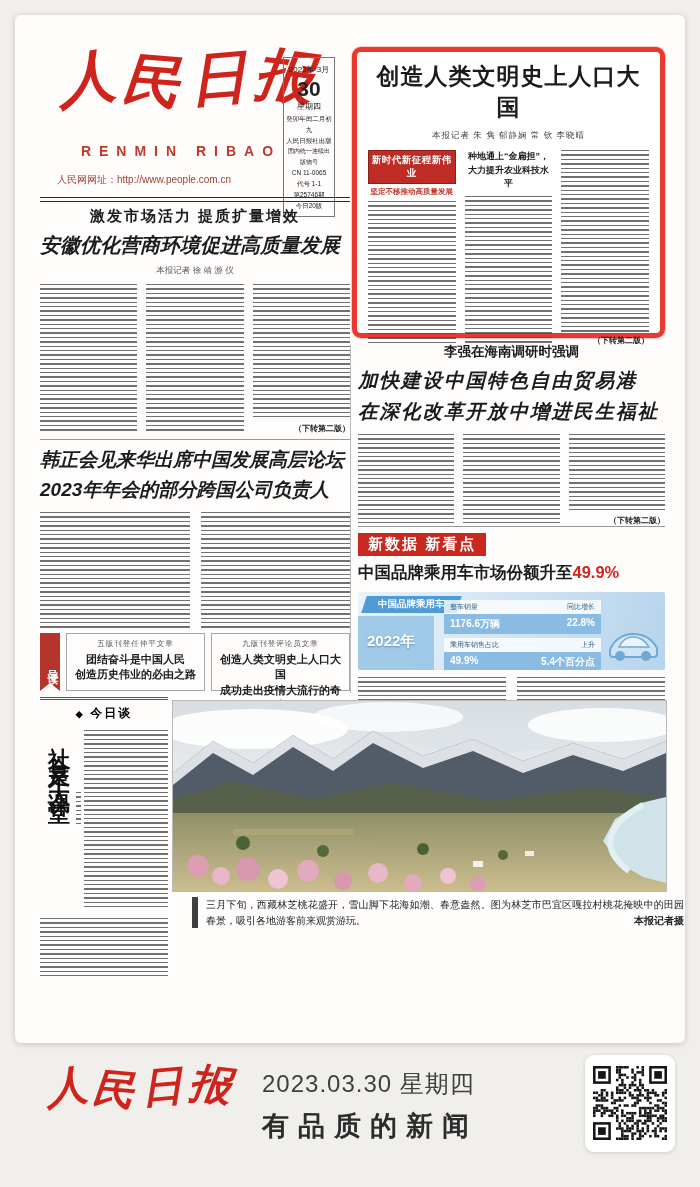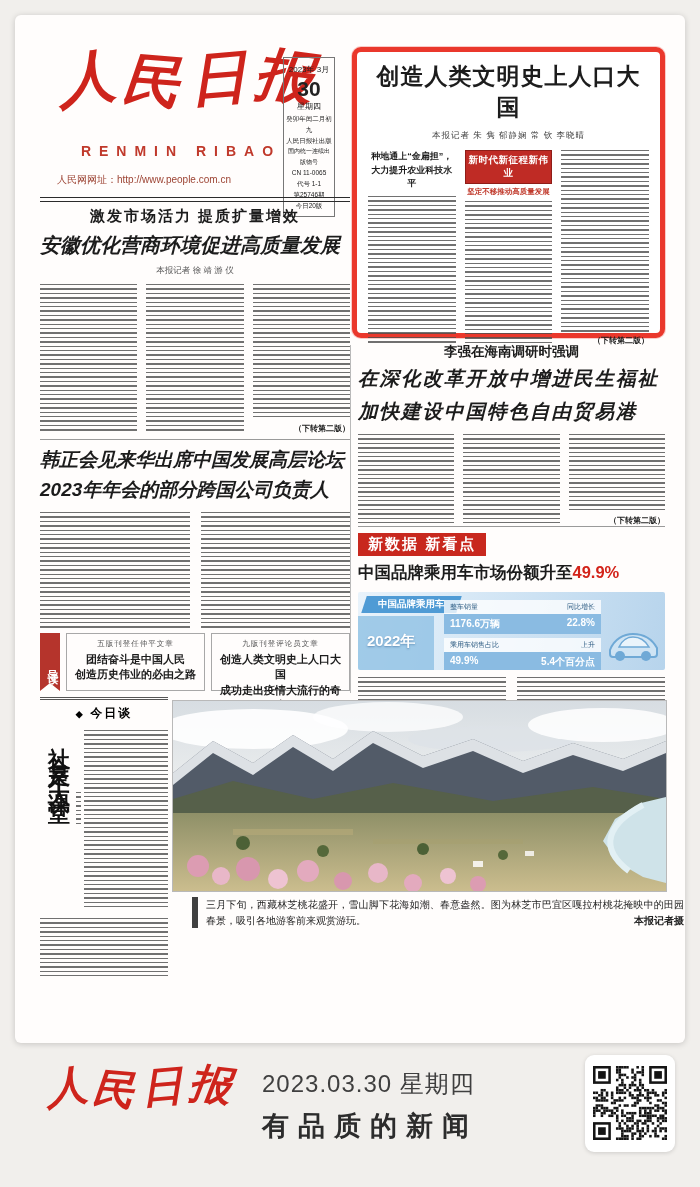--- a/index.html
+++ b/index.html
@@ -109,29 +109,29 @@
     <div>今日20版</div>
   </div>
 
   <div class="abs dblrule" style="left:25px;top:182px;width:310px;"></div>
 
   <div class="abs redbox" style="left:337px;top:32px;width:313px;height:291px;">
     <div class="lead-title">创造人类文明史上人口大国</div>
     <div class="lead-byline">本报记者 朱 隽 郁静娴 常 钦 李晓晴</div>
     <div class="cols" style="margin-top:8px;height:196px;">
       <div class="col">
+        <div class="badge-red">新时代新征程新伟业</div>
+        <div class="badge-sub">坚定不移推动高质量发展</div>
+        <div class="sim"></div>
+      </div>
+      <div class="col">
         <div class="subhead">
           <div>种地通上“金扁担”，</div>
           <div>大力提升农业科技水平</div>
         </div>
-        <div class="sim"></div>
-      </div>
-      <div class="col">
-        <div class="badge-red">新时代新征程新伟业</div>
-        <div class="badge-sub">坚定不移推动高质量发展</div>
         <div class="sim"></div>
       </div>
       <div class="col">
         <div class="sim"></div>
         <div class="jump">（下转第二版）</div>
       </div>
     </div>
   </div>
 
   <div class="abs" style="left:25px;top:192px;width:310px;">
@@ -182,22 +182,22 @@
         <div>创造人类文明史上人口大国</div>
         <div>成功走出疫情大流行的奇迹</div>
       </div>
     </div>
   </div>
 
   <div class="abs vline" style="left:335px;top:330px;height:348px;"></div>
 
   <div class="abs" style="left:343px;top:328px;width:307px;">
     <div class="kicker" style="font-size:13.5px;">李强在海南调研时强调</div>
+    <div class="headline" style="font-size:19.5px;letter-spacing:2px;margin-top:6px;">加快建设中国特色自由贸易港</div>
     <div class="headline" style="font-size:19.5px;letter-spacing:2px;margin-top:4px;">在深化改革开放中增进民生福祉</div>
-    <div class="headline" style="font-size:19.5px;letter-spacing:2px;margin-top:6px;">加快建设中国特色自由贸易港</div>
     <div class="cols" style="margin-top:9px;height:92px;">
       <div class="col">
           <div class="sim"></div>
         </div>
       <div class="col">
           <div class="sim"></div>
         </div>
       <div class="col">
         <div class="sim"></div>
         <div class="jump">（下转第二版）</div>

